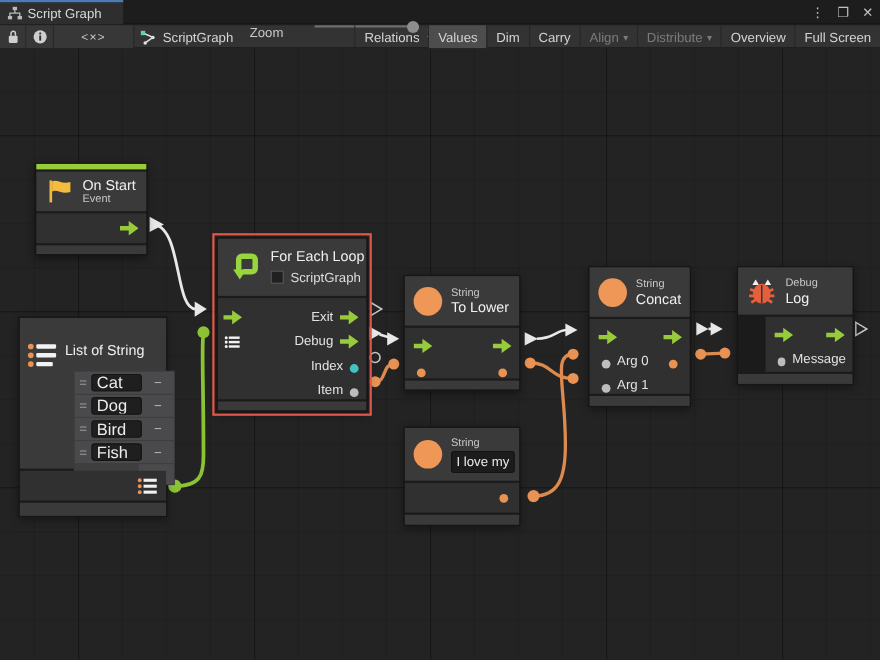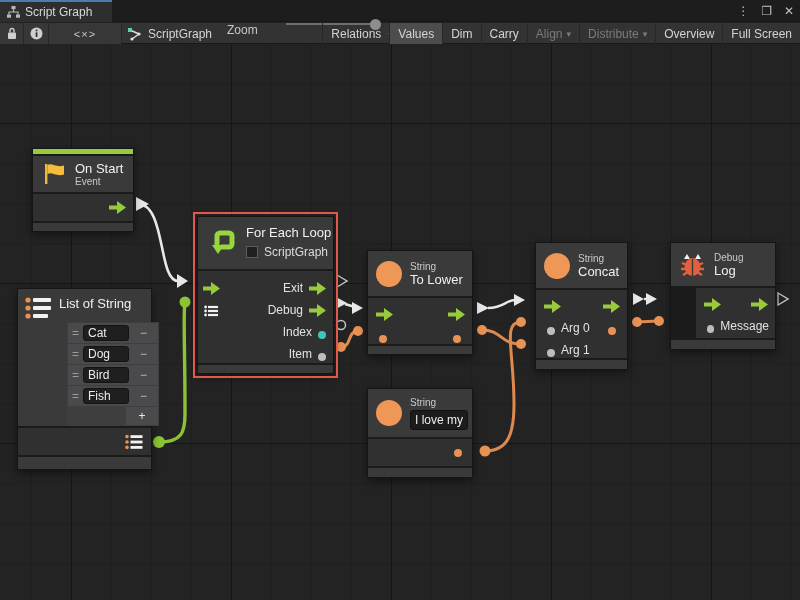--- a/index.html
+++ b/index.html
@@ -63,26 +63,26 @@
 
   
   #node-on-start { left:32px; top:104px; width:102px; }
   .greenbar { height:5px; background:#97cb3c; }
   #node-on-start .head { height:36px; display:flex; align-items:center; gap:8px; padding-left:8px; }
   #node-on-start .body { height:27px; display:flex; align-items:center; }
 
   
   #node-list { left:17px; top:244px; width:135px; }
   #node-list .head { height:137px; padding:7px 0 0 7px; }
-  .list-title-row { display:flex; align-items:flex-start; gap:7px; }
+  .list-title-row { display:flex; align-items:flex-start; gap:7px;margin-top:15px; }
   .inspector { margin:2px 0 0 42px; width:92px; background:#3e3e3e; padding:1px; }
   .irow { display:flex; align-items:center; height:20px; background:#4a4a4c; margin-bottom:1px; }
   .irow .handle { width:15px; text-align:center; color:#9a9a9a; }
   .irow input { width:46px; height:16px; background:#1f1f1f; border:1px solid #141414; border-radius:3px;
-                color:#ececec; font-family:"Liberation Sans",sans-serif; font-size:12px; padding:0 4px; }
+                color:#ececec; font-family:"Liberation Sans",sans-serif; font-size:15px; padding:0 4px; }
   .irow .minus { flex:1; text-align:center; color:#bdbdbd; }
   .add-row { display:flex; justify-content:flex-end; }
   .add-btn { width:32px; height:18px; background:#4a4a4c; color:#e8e8e8; text-align:center; line-height:18px; }
   #node-list .body { height:27px; display:flex; align-items:center; justify-content:flex-end; padding-right:8px; }
   #node-list .foot { height:12px; }
 
   
   #node-foreach { left:197px; top:172px; width:137px; }
   #node-foreach .head { height:52px; padding:9px 0 0 10px; position:relative; }
   #node-foreach .head .txt { position:absolute; left:48px; top:8px; }

